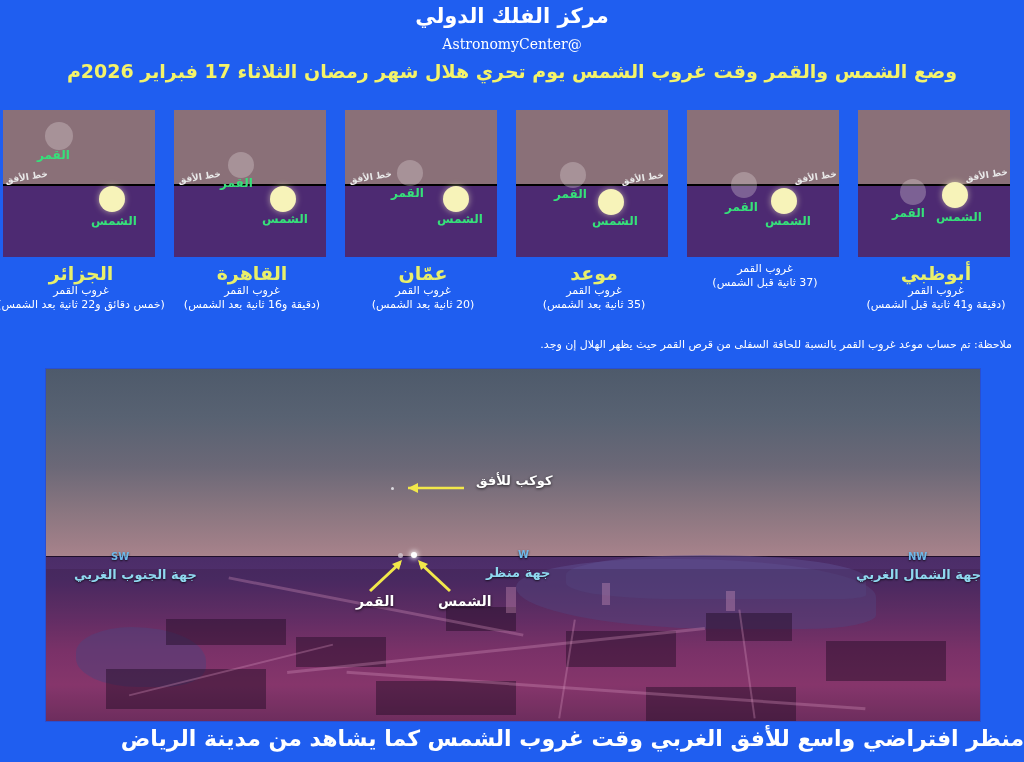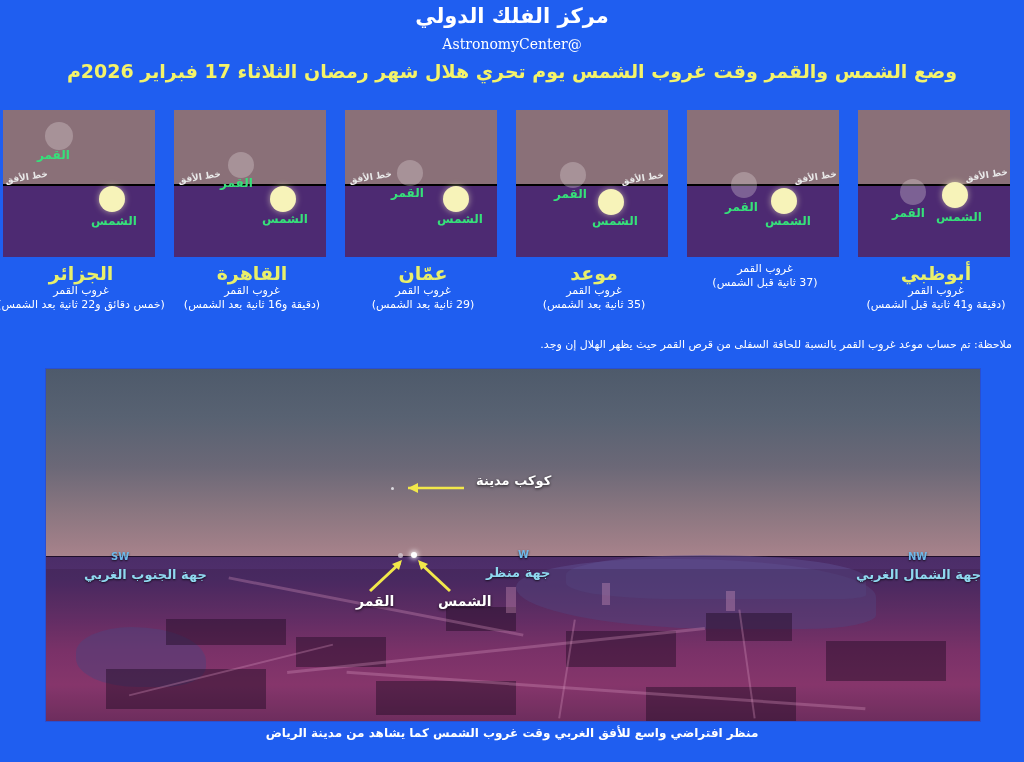--- a/index.html
+++ b/index.html
@@ -82,22 +82,22 @@
   .dir-abbr{position:absolute;color:#6fb8ea;font-size:10px;font-weight:bold;
     text-shadow:0 1px 2px rgba(0,0,0,.7);}
   .pano-obj-label{position:absolute;color:#ffffff;font-size:14px;font-weight:bold;white-space:nowrap;
     text-shadow:0 1px 3px rgba(0,0,0,.8);}
   .venus-label{position:absolute;color:#ffffff;font-size:13px;font-weight:bold;white-space:nowrap;
     text-shadow:0 1px 3px rgba(0,0,0,.7);}
   #pano-sun{position:absolute;width:6px;height:6px;border-radius:50%;background:#ffffff;
     box-shadow:0 0 5px 1px rgba(255,255,255,.9);}
   #pano-moon{position:absolute;width:5px;height:5px;border-radius:50%;background:rgba(215,205,215,.75);}
   #venus-dot{position:absolute;width:3px;height:3px;border-radius:50%;background:rgba(230,230,235,.9);}
-  #footer-caption{position:absolute;left:0;top:726px;width:1024px;text-align:center;
-    color:#ffffff;font-size:12px;font-weight:bold;}
+  #footer-caption{position:absolute;left:0;top:726px;width:1024px;text-align:right;
+    color:#ffffff;font-size:22px;font-weight:bold;}
 </style>
 </head>
 <body>
 
 <div id="header">
   <div id="brand-name">مركز الفلك الدولي</div>
   <div id="brand-handle">@AstronomyCenter</div>
   <div id="main-title">وضع الشمس والقمر وقت غروب الشمس يوم تحري هلال شهر رمضان الثلاثاء 17 فبراير 2026م</div>
 
 </div>
@@ -182,21 +182,21 @@
     <div class="det">(37 ثانية قبل الشمس)</div>
   </div>
   <div class="cap" style="right:345px;">
     <div class="city">موعد</div>
     <div class="evt">غروب القمر</div>
     <div class="det">(35 ثانية بعد الشمس)</div>
   </div>
   <div class="cap" style="right:516px;">
     <div class="city">عمّان</div>
     <div class="evt">غروب القمر</div>
-    <div class="det">(29 ثانية بعد الشمس)</div>
+    <div class="det">(20 ثانية بعد الشمس)</div>
   </div>
   <div class="cap" style="right:687px;">
     <div class="city">القاهرة</div>
     <div class="evt">غروب القمر</div>
     <div class="det">(دقيقة و16 ثانية بعد الشمس)</div>
   </div>
   <div class="cap" style="right:858px;">
     <div class="city">الجزائر</div>
     <div class="evt">غروب القمر</div>
     <div class="det">(خمس دقائق و22 ثانية بعد الشمس)</div>
@@ -232,37 +232,37 @@
   <div class="road" style="left:300px;top:320px;width:520px;height:3px;transform:rotate(4deg);"></div>
   <div class="road" style="left:80px;top:300px;width:210px;height:2px;transform:rotate(-14deg);"></div>
   <div class="road" style="left:520px;top:250px;width:2px;height:100px;transform:rotate(9deg);"></div>
   <div class="road" style="left:700px;top:240px;width:2px;height:110px;transform:rotate(-8deg);"></div>
 
   <div id="venus-dot" style="left:345px;top:118px;"></div>
   <svg style="position:absolute;left:350px;top:112px;" width="70" height="14">
     <line x1="68" y1="7" x2="12" y2="7" stroke="#f2e84a" stroke-width="2.5"></line>
     <polygon points="12,7 22,2 22,12" fill="#f2e84a"></polygon>
   </svg>
-  <div class="venus-label" style="left:430px;top:104px;">كوكب مدينة</div>
+  <div class="venus-label" style="left:430px;top:104px;">كوكب للأفق</div>
 
   <div id="pano-moon" style="left:352px;top:184px;"></div>
   <div id="pano-sun" style="left:365px;top:183px;"></div>
   <svg style="position:absolute;left:318px;top:188px;" width="44" height="36">
     <line x1="6" y1="34" x2="36" y2="6" stroke="#f2e84a" stroke-width="3"></line>
     <polygon points="38,3 28,7 35,13" fill="#f2e84a"></polygon>
   </svg>
   <svg style="position:absolute;left:366px;top:188px;" width="44" height="36">
     <line x1="38" y1="34" x2="8" y2="6" stroke="#f2e84a" stroke-width="3"></line>
     <polygon points="6,3 16,7 9,13" fill="#f2e84a"></polygon>
   </svg>
   <div class="pano-obj-label" style="left:310px;top:224px;">القمر</div>
   <div class="pano-obj-label" style="left:392px;top:224px;">الشمس</div>
 
   <div class="dir-abbr" style="left:65px;top:182px;">SW</div>
-  <div class="dir" style="left:38px;top:198px;">جهة الجنوب الغربي</div>
+  <div class="dir" style="left:28px;top:198px;">جهة الجنوب الغربي</div>
 
   <div class="dir-abbr" style="left:472px;top:180px;">W</div>
   <div class="dir" style="left:440px;top:196px;">جهة منظر</div>
 
   <div class="dir-abbr" style="left:862px;top:182px;">NW</div>
   <div class="dir" style="left:810px;top:198px;">جهة الشمال الغربي</div>
 </div>
 
 <div id="footer-caption">منظر افتراضي واسع للأفق الغربي وقت غروب الشمس كما يشاهد من مدينة الرياض</div>
 

